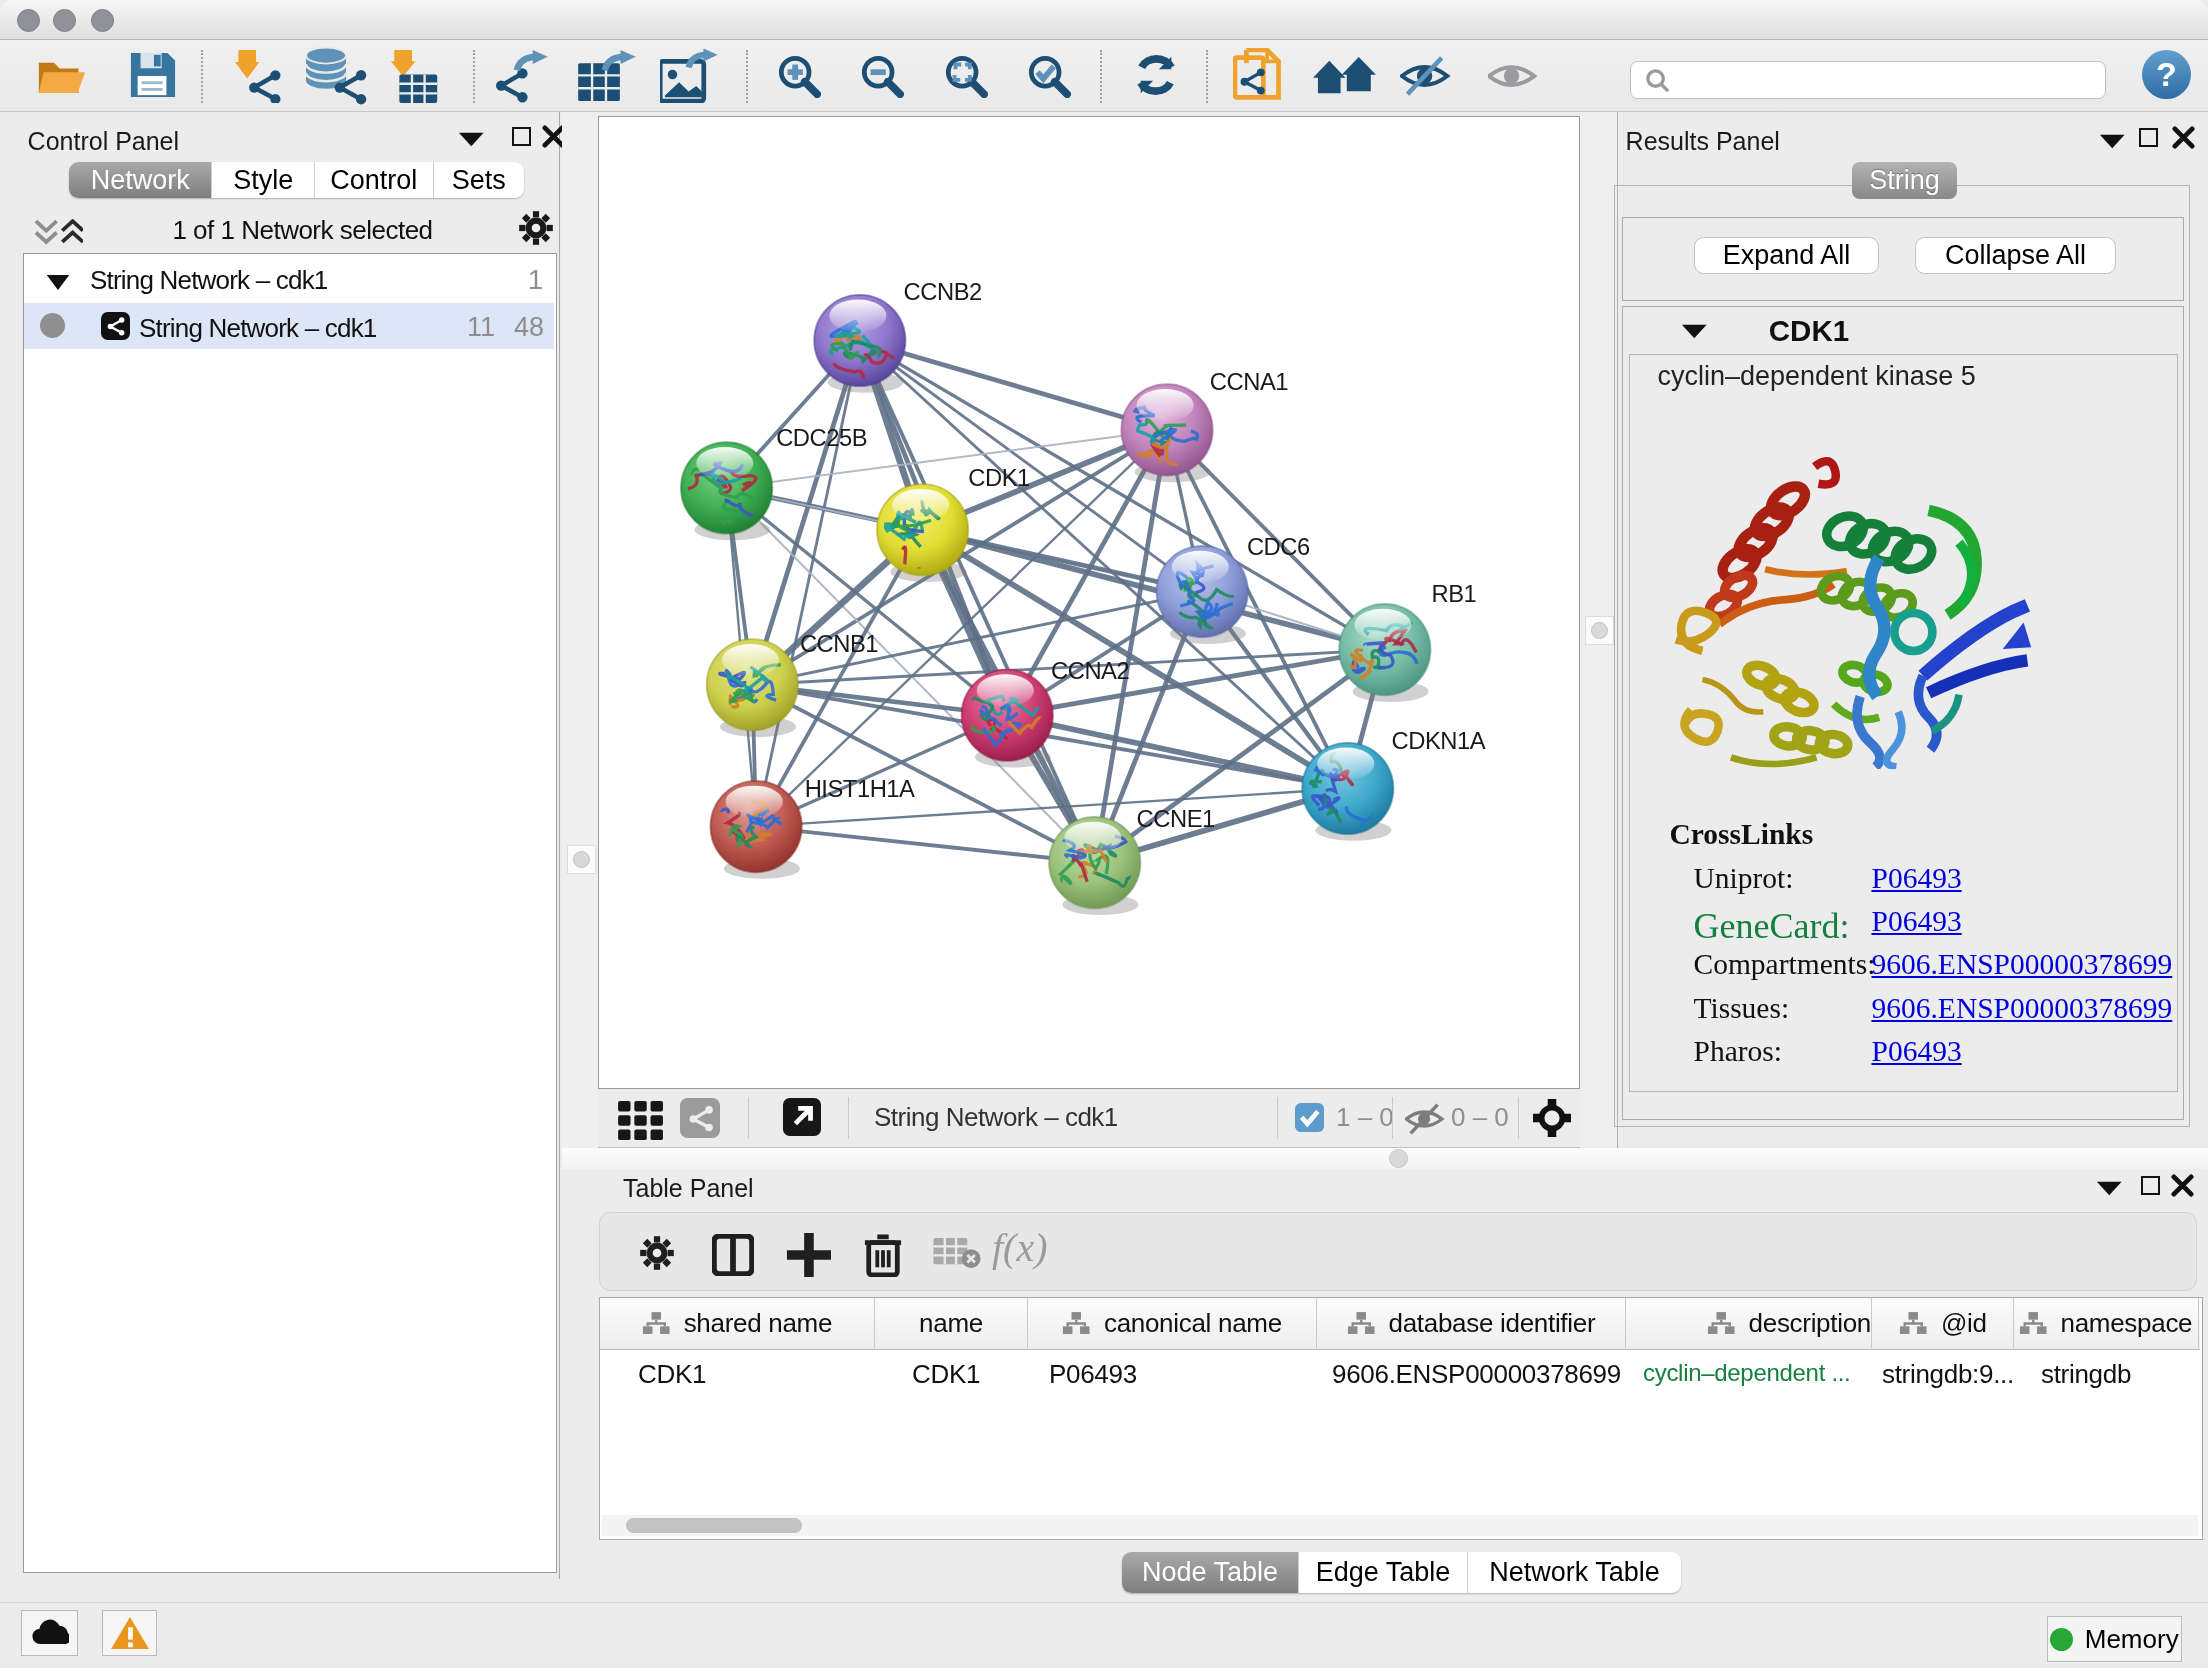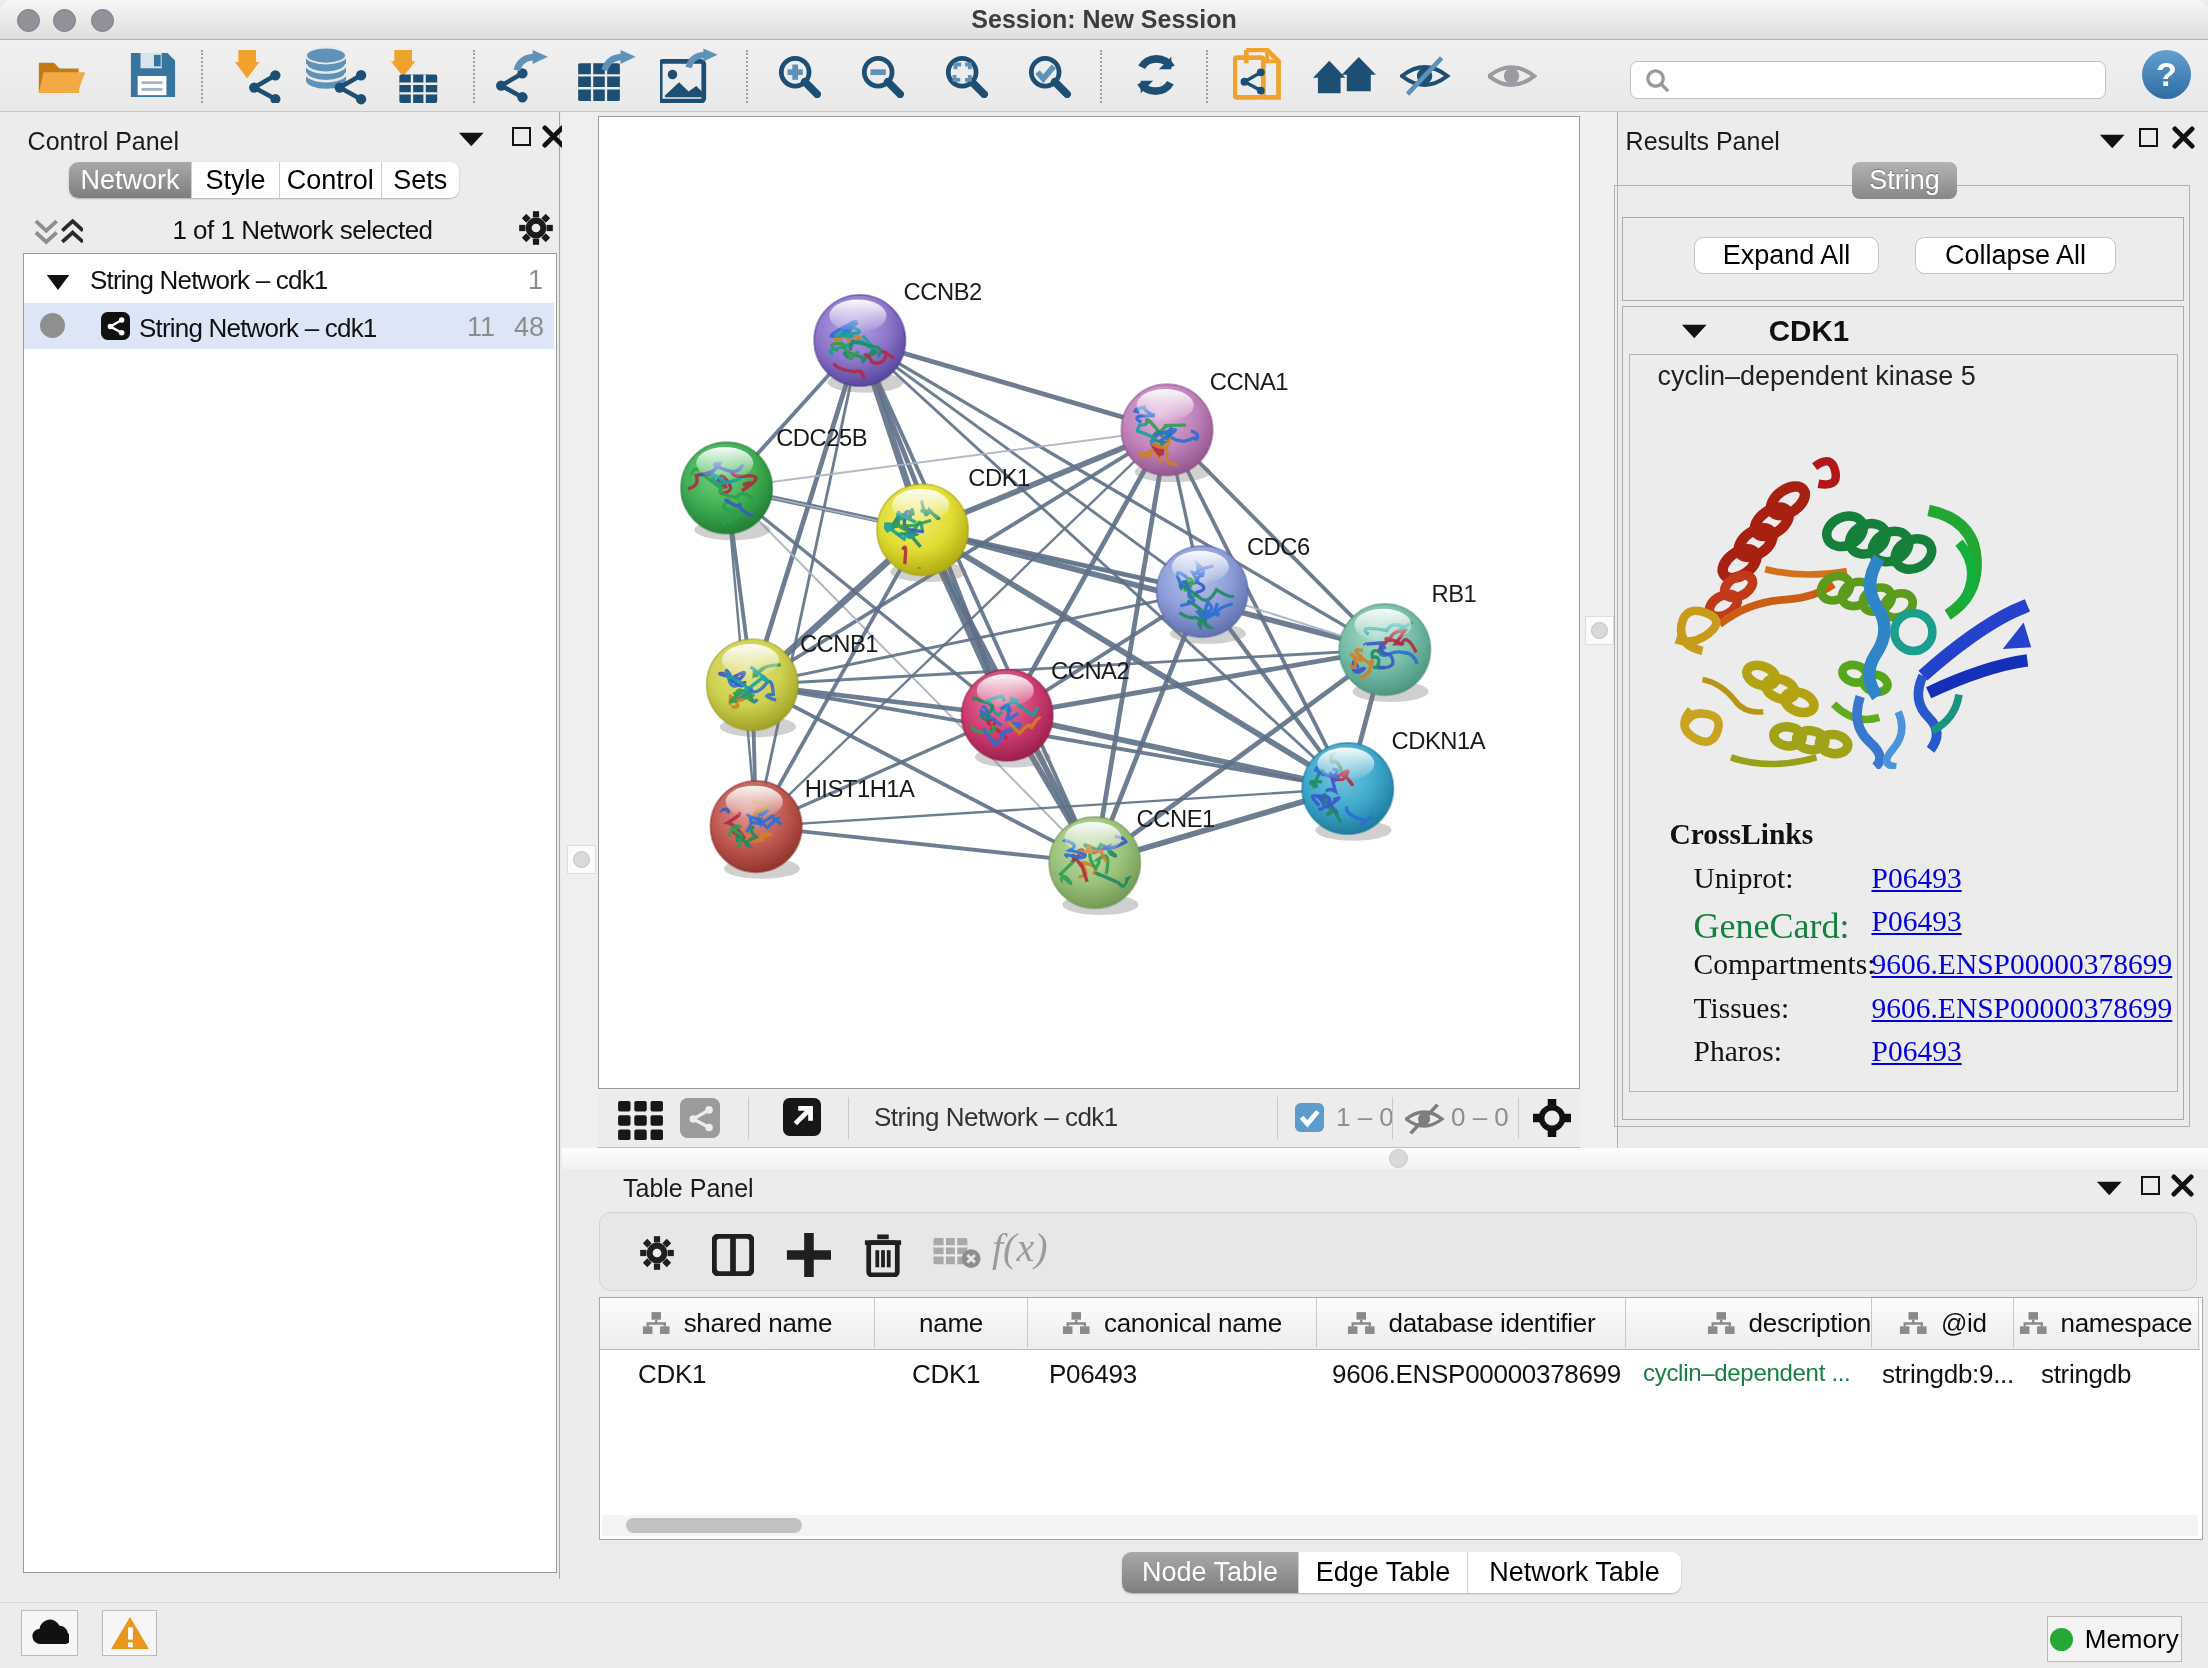--- a/index.html
+++ b/index.html
@@ -1,18 +1,17 @@
 <!DOCTYPE html>
 <html style="font-size:15px"><head><meta charset="utf-8"><style>
 *{margin:0;padding:0;box-sizing:border-box}
 body{width:2208px;height:1668px;font-family:"Liberation Sans",sans-serif;background:#ececec;overflow:hidden;position:relative}
 .abs{position:absolute}
 </style></head><body>
 <div class="abs" style="left:0;top:0;width:2208px;height:40px;background:linear-gradient(#f6f6f6,#dedede);border-bottom:1.9px solid #b4b4b4;border-radius:13.3px 13.3px 0 0">
-    <div class="abs" style="left:0;top:4.8px;width:2208px;text-align:center;font-size:25px;font-weight:700;color:#3d3d3d">Session: New Session</div>
     <div class="abs" style="left:17px;top:8.6px;width:23px;height:23px;border-radius:50%;background:#91919a;border:1.4px solid #7e7e86"></div>
     <div class="abs" style="left:53px;top:8.6px;width:23px;height:23px;border-radius:50%;background:#91919a;border:1.4px solid #7e7e86"></div>
     <div class="abs" style="left:91px;top:8.6px;width:23px;height:23px;border-radius:50%;background:#91919a;border:1.4px solid #7e7e86"></div>
   </div>
 <div class="abs" style="left:0;top:40px;width:2208px;height:72px;background:linear-gradient(#f0f0f0,#e9e9e9);border-bottom:1.9px solid #c6c6c6">
     <div style="position:absolute;left:36px;top:13.3px;width:51px;height:46px"><svg width="51" height="46" viewBox="0 0 54 48" style="" xmlns="http://www.w3.org/2000/svg">
         <path d="M3 10 h16 l6 6 h20 v26 h-42 z" fill="#c17a16"></path>
         <path d="M8 20 h44 l-8 22 h-41 z" fill="#f3aa44"></path>
       </svg></div>
     <div style="position:absolute;left:129px;top:11.4px;width:48px;height:48px"><svg width="48" height="48" viewBox="0 0 50 50" style="" xmlns="http://www.w3.org/2000/svg">
@@ -147,21 +146,21 @@
   </div>
 <div class="abs" style="left:0;top:112px;width:560px;height:1467px;background:#ececec;border-right:1.9px solid #a6a6a6">
     <div class="abs" style="left:27.6px;top:15px;font-size:25px;color:#1a1a1a">Control Panel</div>
     <div class="abs" style="left:457px;top:17px"><svg width="28.5" height="21" viewBox="0 0 30 22" style="" xmlns="http://www.w3.org/2000/svg">
         <path d="M2 4 L15 18 L28 4 z" fill="#111"></path>
       </svg></div>
     <div class="abs" style="left:512px;top:15px;width:19px;height:19px;border:2.9px solid #111"></div>
     <div class="abs" style="left:542px;top:13.3px"><svg width="23" height="23" viewBox="0 0 24 24" style="" xmlns="http://www.w3.org/2000/svg">
         <path d="M3 3 L21 21 M21 3 L3 21" stroke="#111" stroke-width="5" stroke-linecap="round"></path>
       </svg></div>
-    <div class="abs" style="left:69px;top:50px;width:390px;height:36px;display:flex;font-size:27px;border-radius:9.5px;box-shadow:0 1px 1.9px rgba(0,0,0,0.25)">
+    <div class="abs" style="left:69px;top:50px;width:455px;height:36px;display:flex;font-size:27px;border-radius:9.5px;box-shadow:0 1px 1.9px rgba(0,0,0,0.25)">
       <div style="flex:1.26;background:linear-gradient(#a9a9a9,#7e7e7e);color:#fff;display:flex;align-items:center;justify-content:center;border-radius:9.5px 0 0 9.5px">Network</div>
       <div style="flex:0.9;background:#fff;display:flex;align-items:center;justify-content:center;border-left:1px solid #cfcfcf">Style</div>
       <div style="flex:1.04;background:#fff;display:flex;align-items:center;justify-content:center;border-left:1px solid #cfcfcf">Control</div>
       <div style="flex:0.8;background:#fff;display:flex;align-items:center;justify-content:center;border-left:1px solid #cfcfcf;border-radius:0 9.5px 9.5px 0">Sets</div>
     </div>
     <div class="abs" style="left:34px;top:107px"><svg width="49" height="27" viewBox="0 0 52 28" style="" xmlns="http://www.w3.org/2000/svg">
         <path d="M2 2 l11 10 l11 -10 M2 14 l11 10 l11 -10" fill="none" stroke="#8e8e8e" stroke-width="4"></path>
         <path d="M30 12 l11 -10 l11 10 M30 24 l11 -10 l11 10" fill="none" stroke="#2a2a2a" stroke-width="4"></path>
       </svg></div>
     <div class="abs" style="left:83px;top:103px;width:439px;text-align:center;font-size:26px;color:#111;letter-spacing:-0.5px">1 of 1 Network selected</div>

